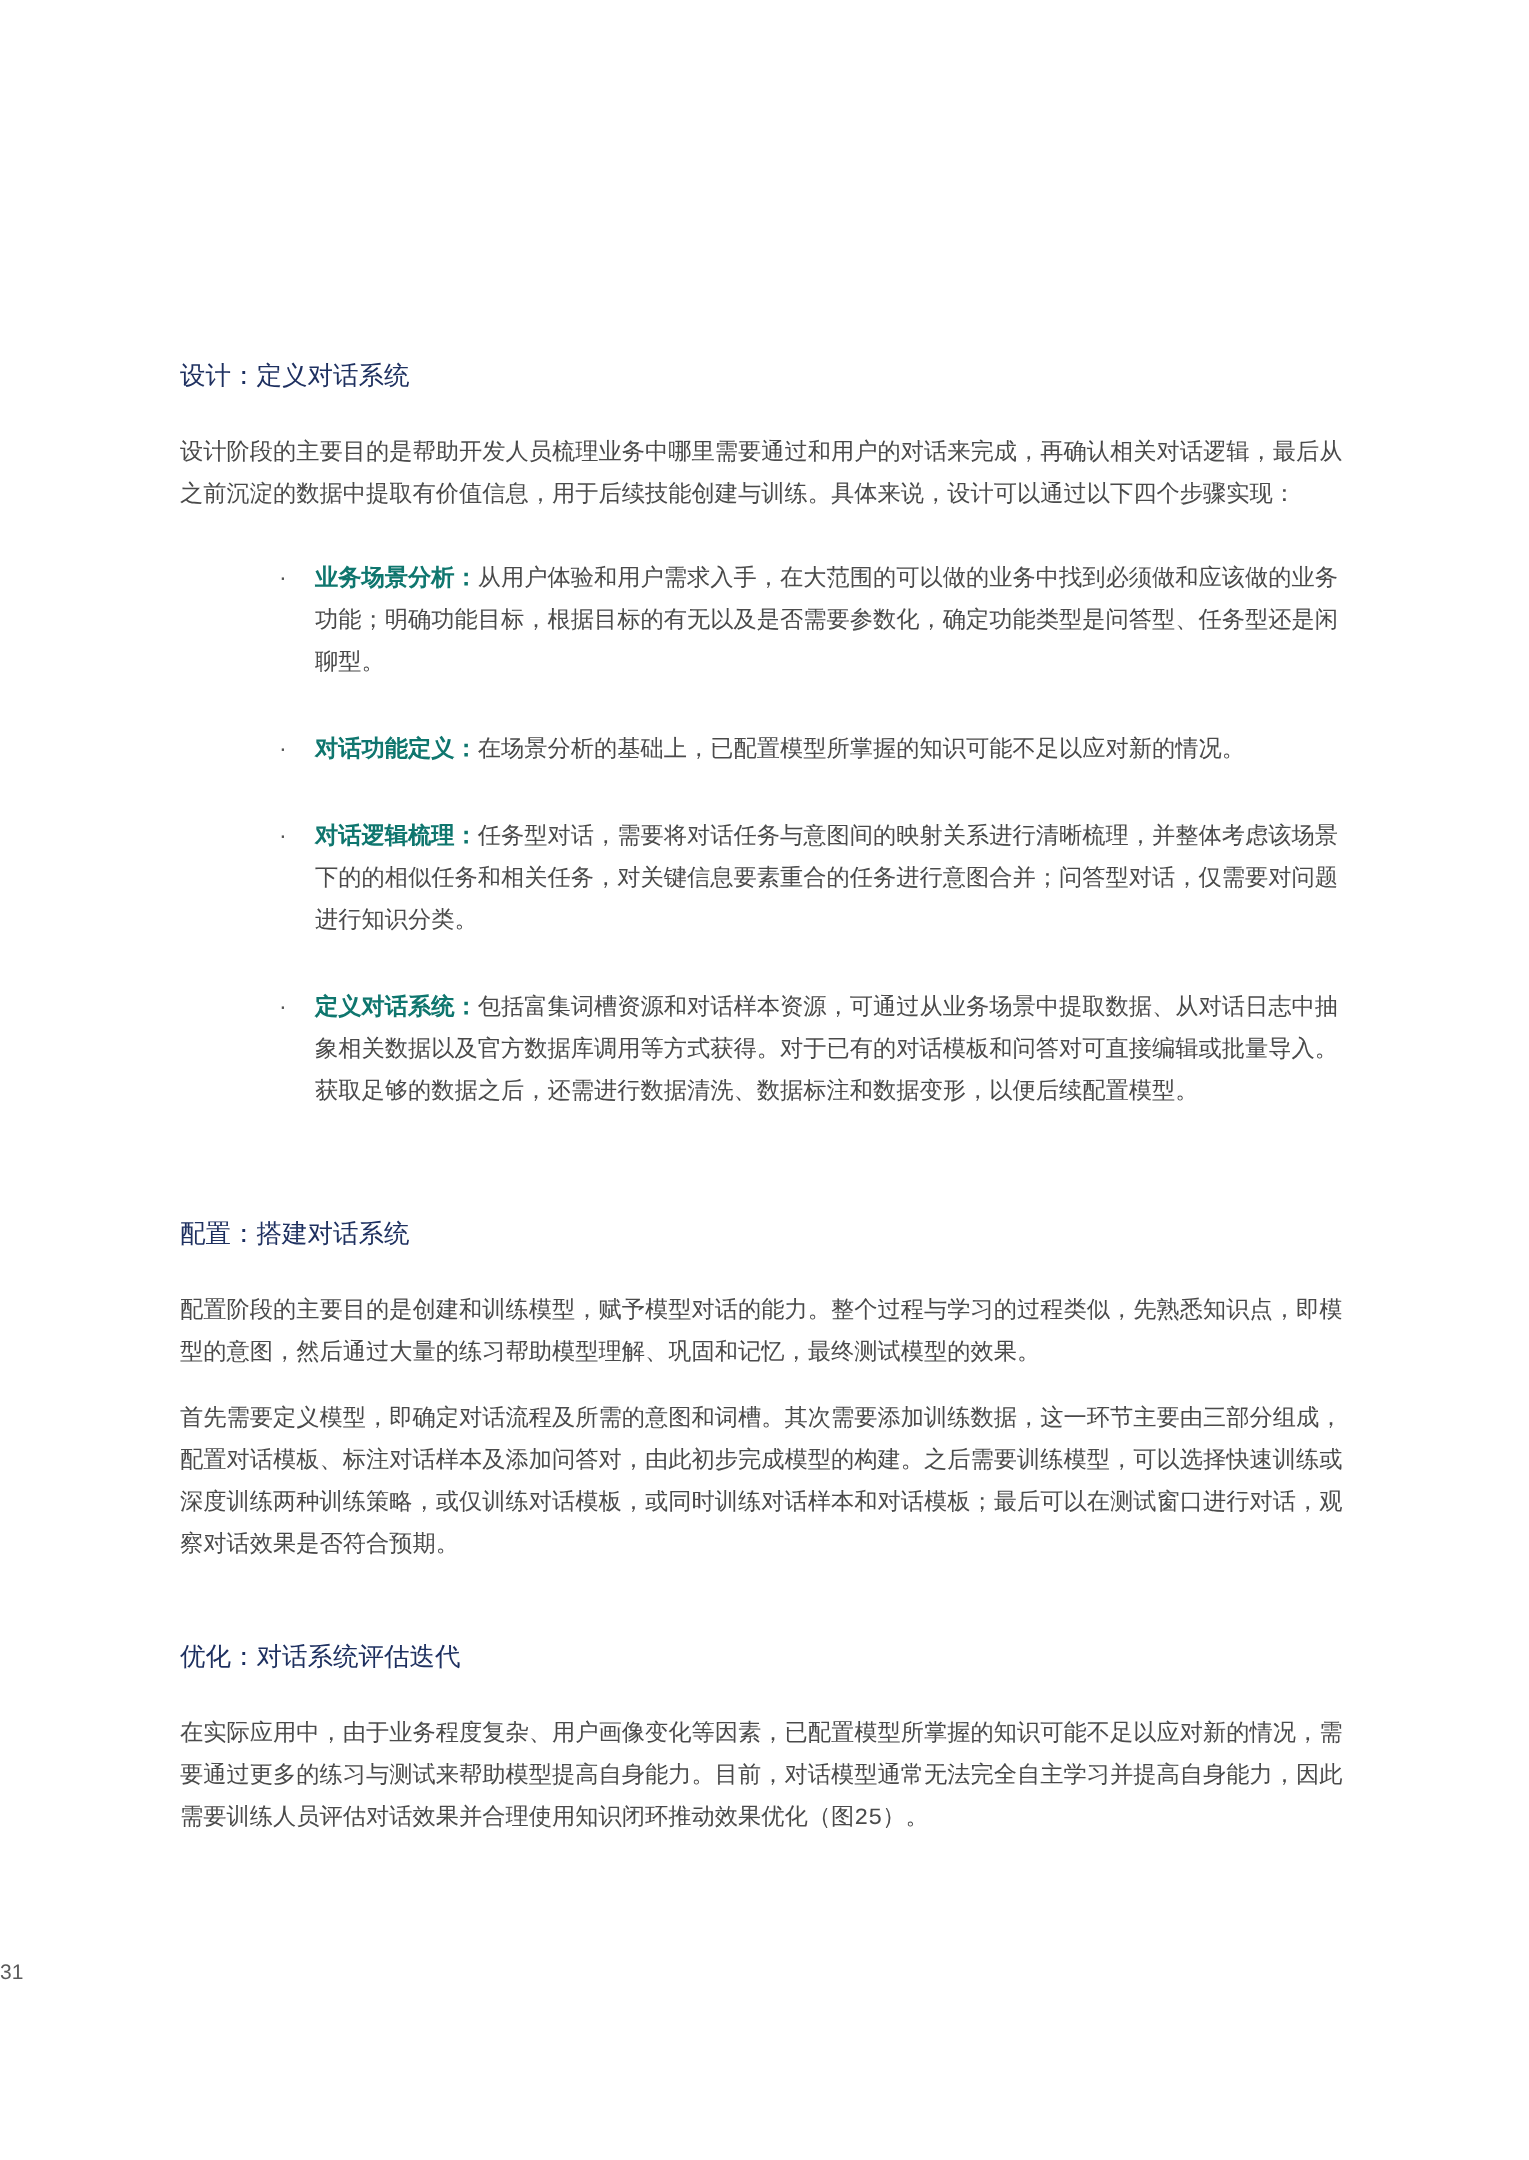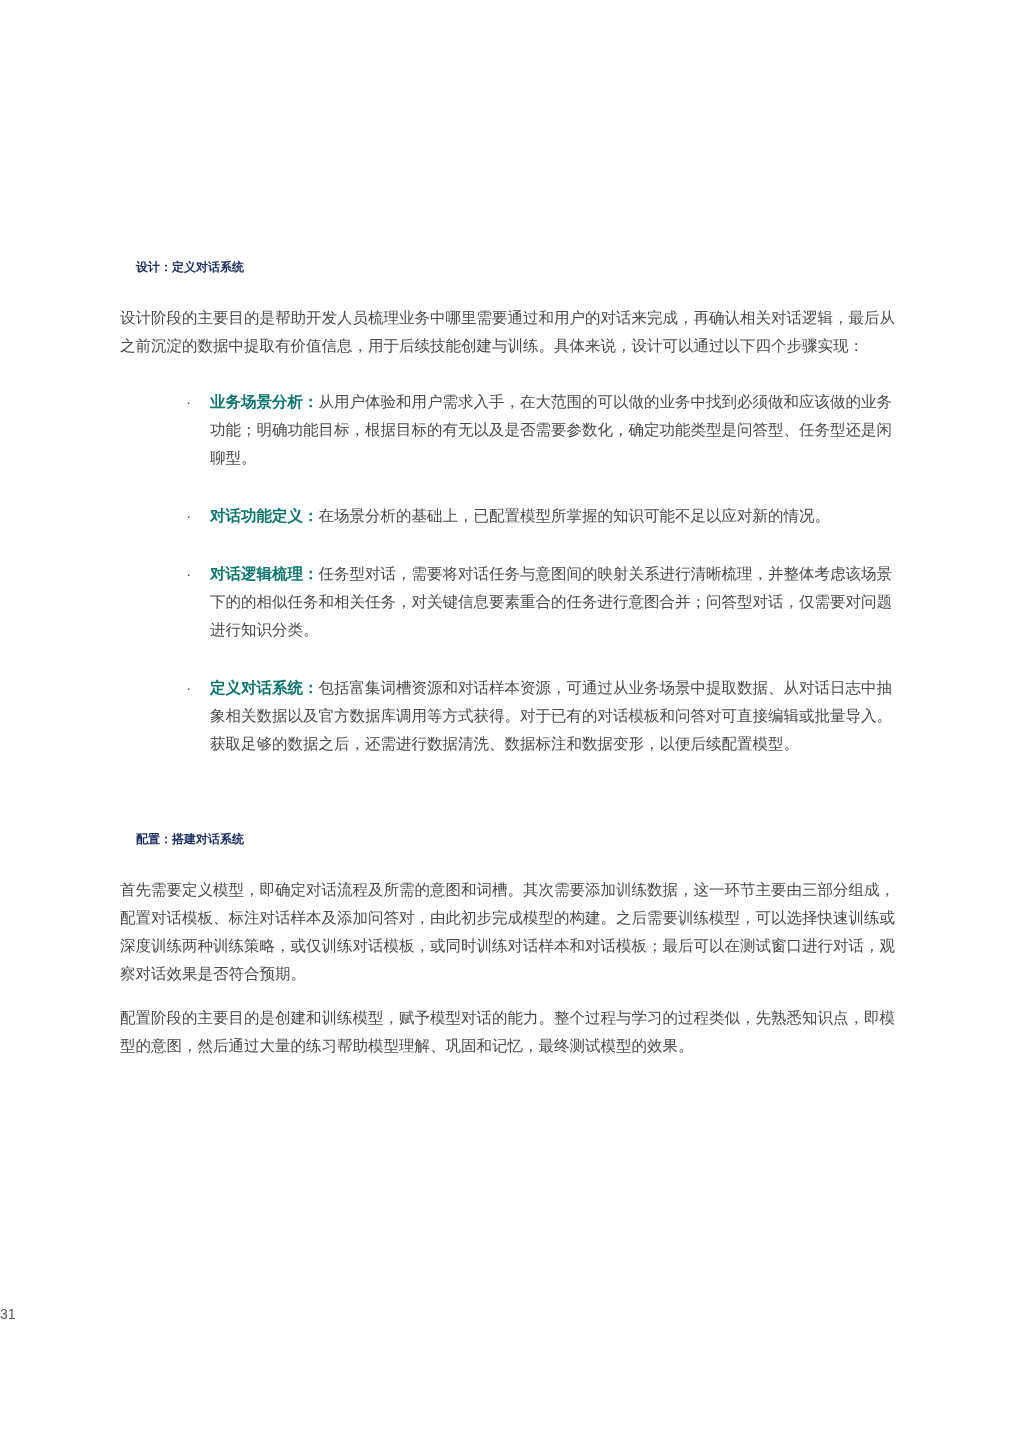--- a/index.html
+++ b/index.html
@@ -23,31 +23,32 @@
     position: absolute;
     left: 120px;
     top: 0;
     width: 784px;
     padding-top: 240px;
   }
   section {
     margin: 0;
   }
   .section-heading {
-    margin: 16px;
-    font-size: 12px;
+    margin: 0;
+    font-size: 17px;
     line-height: 22px;
-    font-weight: 700;
+    font-weight: 400;
     color: #1E3060;
   }
   .para {
     margin: 26px 0 0 0;
     font-size: 15.5px;
     line-height: 28px;
     color: #4A4A4A;
+    font-family: Liberation Mono, monospace;
   }
   .para + .para {
     margin-top: 16px;
   }
   .bullets {
     list-style: none;
     margin: 28px 0 0 0;
     padding: 0;
   }
   .bullet {
@@ -112,24 +113,28 @@
           <span class="marker">·</span><span class="label">对话逻辑梳理：</span><span class="text">任务型对话，需要将对话任务与意图间的映射关系进行清晰梳理，并整体考虑该场景下的的相似任务和相关任务，对关键信息要素重合的任务进行意图合并；问答型对话，仅需要对问题进行知识分类。</span>
         </li>
         <li class="bullet">
           <span class="marker">·</span><span class="label">定义对话系统：</span><span class="text">包括富集词槽资源和对话样本资源，可通过从业务场景中提取数据、从对话日志中抽象相关数据以及官方数据库调用等方式获得。对于已有的对话模板和问答对可直接编辑或批量导入。获取足够的数据之后，还需进行数据清洗、数据标注和数据变形，以便后续配置模型。</span>
         </li>
       </ul>
     </section>
 
     <section class="section-configure">
       <h2 class="section-heading">配置：搭建对话系统</h2>
+      <p class="para">配置阶段的主要目的是创建和训练模型，赋予模型对话的能力。整个过程与学习的过程类似，先熟悉知识点，即模型的意图，然后通过大量的练习帮助模型理解、巩固和记忆，最终测试模型的效果。</p>
       <p class="para">首先需要定义模型，即确定对话流程及所需的意图和词槽。其次需要添加训练数据，这一环节主要由三部分组成，配置对话模板、标注对话样本及添加问答对，由此初步完成模型的构建。之后需要训练模型，可以选择快速训练或深度训练两种训练策略，或仅训练对话模板，或同时训练对话样本和对话模板；最后可以在测试窗口进行对话，观察对话效果是否符合预期。</p>
-      <p class="para">配置阶段的主要目的是创建和训练模型，赋予模型对话的能力。整个过程与学习的过程类似，先熟悉知识点，即模型的意图，然后通过大量的练习帮助模型理解、巩固和记忆，最终测试模型的效果。</p>
     </section>
 
+    <section class="section-optimize">
+      <h2 class="section-heading">优化：对话系统评估迭代</h2>
+      <p class="para">在实际应用中，由于业务程度复杂、用户画像变化等因素，已配置模型所掌握的知识可能不足以应对新的情况，需要通过更多的练习与测试来帮助模型提高自身能力。目前，对话模型通常无法完全自主学习并提高自身能力，因此需要训练人员评估对话效果并合理使用知识闭环推动效果优化（图25）。</p>
+    </section>
 
   </main>
 
   <footer class="page-footer">
     <span class="page-number">31</span>
   </footer>
 
 </div>
 
 </body></html>

